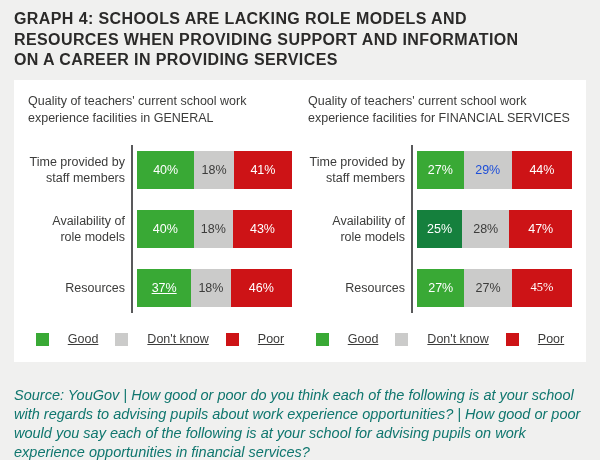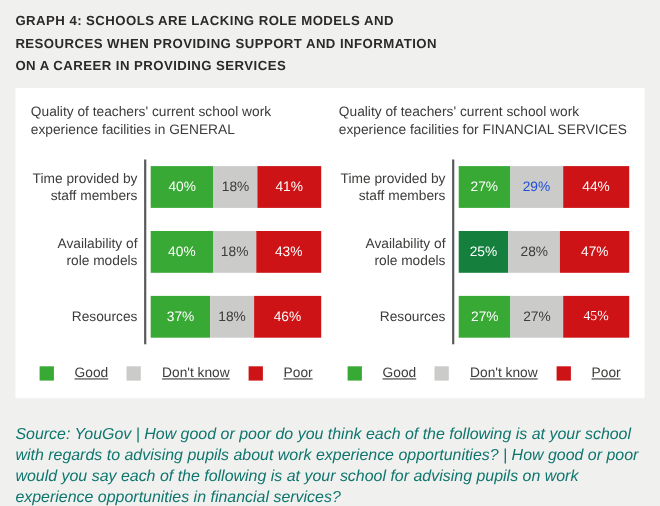--- a/index.html
+++ b/index.html
@@ -1,21 +1,21 @@
 <!DOCTYPE html>
 <html><head>
 <meta charset="utf-8">
 <style>
   html, body { margin: 0; padding: 0; }
   body { width: 600px; height: 460px; background: #f0f0ef; font-family: "Liberation Sans", sans-serif; }
   .page { position: relative; width: 600px; height: 460px; background: #f0f0ef; overflow: hidden; }
 
   .main-title {
     padding: 9px 18px 0 14px;
-    font-size: 12px;
+    font-size: 16px;
     line-height: 20.5px;
     font-weight: bold;
     letter-spacing: 0.4px;
     color: #2b2a29;
   }
 
   .panel {
     margin: 9px 14px 0 14px;
     background: #ffffff;
     padding: 13px 14px 16px 14px;
@@ -108,21 +108,21 @@
               <div class="row-label">Availability of role models</div>
               <div class="bar">
                 <div class="seg" style="flex-grow: 40; background: rgb(57, 169, 53); color: rgb(255, 255, 255);">40%</div>
                 <div class="seg" style="flex-grow: 18; background: rgb(203, 203, 202); color: rgb(60, 60, 59);">18%</div>
                 <div class="seg" style="flex-grow: 43; background: rgb(205, 19, 22); color: rgb(255, 255, 255);">43%</div>
               </div>
             </div>
             <div class="row">
               <div class="row-label">Resources</div>
               <div class="bar">
-                <div class="seg" style="flex-grow: 37; background: rgb(57, 169, 53); color: rgb(255, 255, 255);">37%</div>
+                <div class="seg" style="flex-grow: 37; background: rgb(57, 169, 53); color: rgb(255, 255, 255); text-decoration: underline;">37%</div>
                 <div class="seg" style="flex-grow: 18; background: rgb(203, 203, 202); color: rgb(60, 60, 59);">18%</div>
                 <div class="seg" style="flex-grow: 46; background: rgb(205, 19, 22); color: rgb(255, 255, 255);">46%</div>
               </div>
             </div>
             <div class="axis" style="left: 103px; background: rgb(89, 89, 91);"></div>
           </div>
         <div class="legend">
             <div class="legend-item">
               <span class="swatch" style="background: rgb(57, 169, 53);"></span>
               <span>Good</span>

